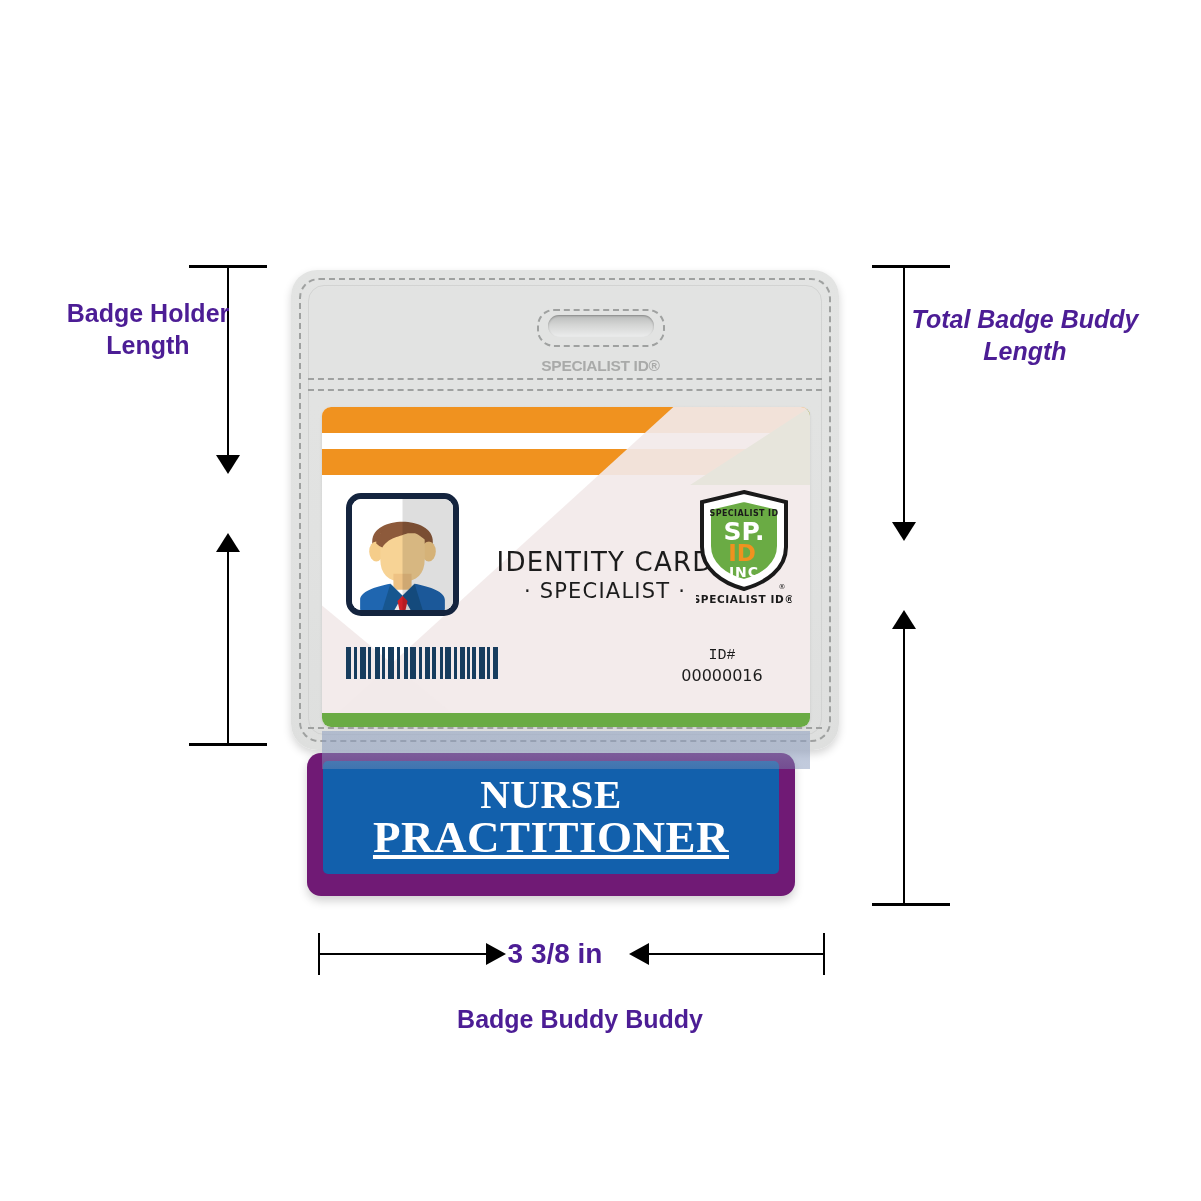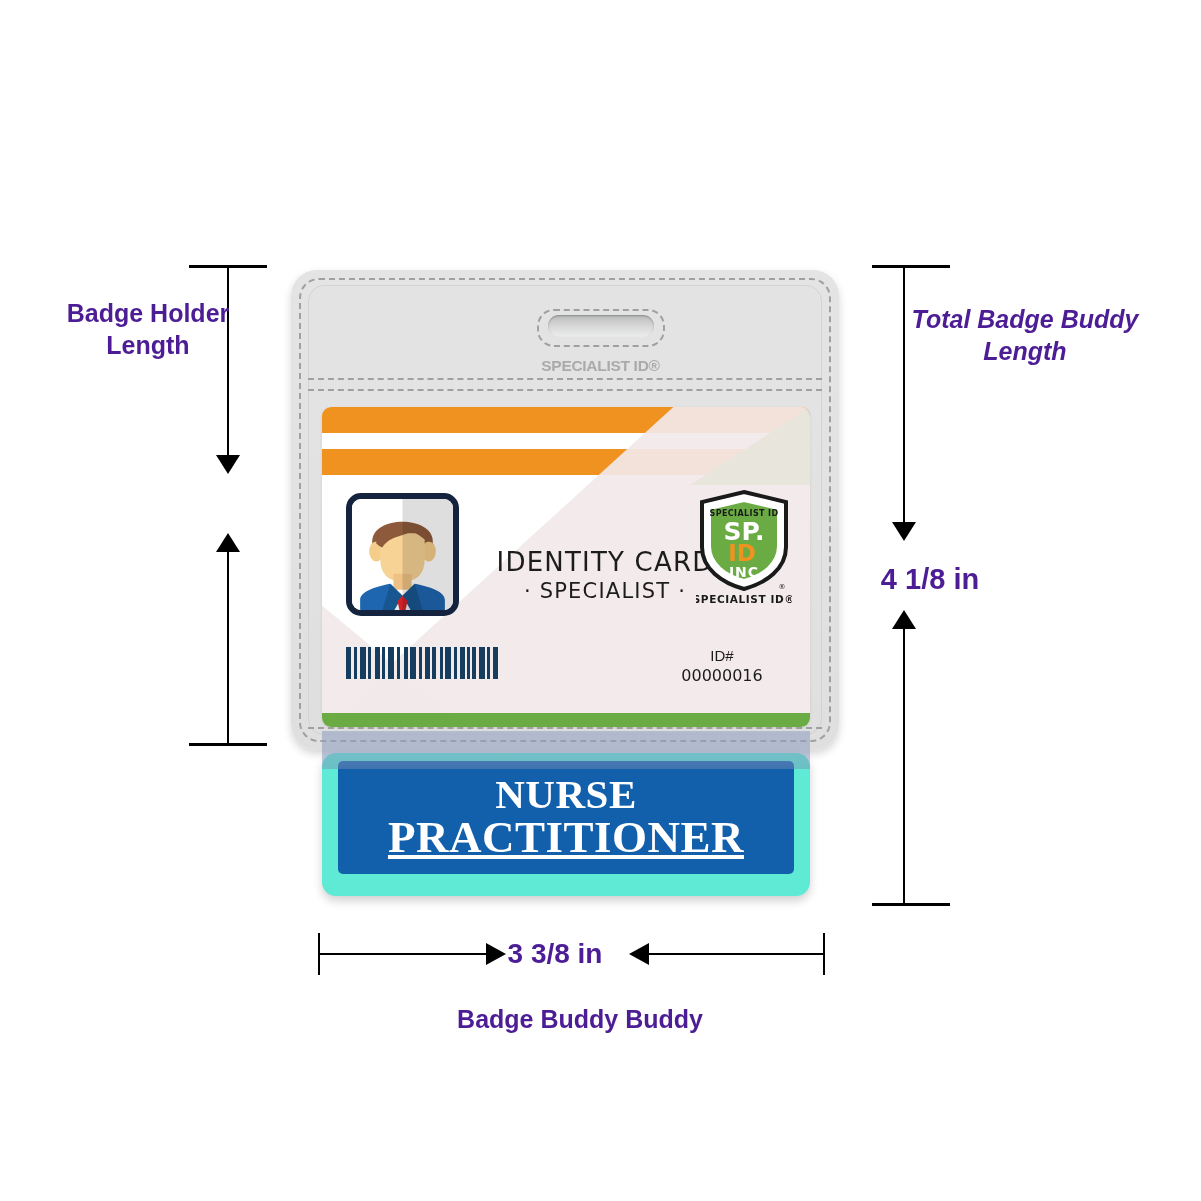--- a/index.html
+++ b/index.html
@@ -118,31 +118,31 @@
   
   #shield-logo{position:absolute;left:374px;top:82px;width:96px;height:118px;}
   #shield-logo svg{display:block;width:100%;height:100%;}
 
   
   #barcode{position:absolute;left:24px;top:240px;width:152px;height:32px;display:flex;gap:0;}
   #barcode i{display:block;background:#173d5e;height:100%;}
 
   #id-number-label{
     position:absolute;left:330px;top:240px;width:140px;text-align:center;
-    font-size:15px;color:#1c1c1c;font-family:Liberation Sans, sans-serif;
+    font-size:15px;color:#1c1c1c;font-family:Liberation Mono, monospace;
   }
   #id-number-value{
     position:absolute;left:330px;top:259px;width:140px;text-align:center;
     font-size:16px;color:#1c1c1c;font-family:"DejaVu Sans", sans-serif;
   }
 
   
   #badge-buddy{
-    position:absolute;left:322px;top:753px;width:488px;height:143px;
-    background:#5eead4;border-radius:14px;
+    position:absolute;left:307px;top:753px;width:488px;height:143px;
+    background:#701a75;border-radius:14px;
     box-shadow:0 5px 10px rgba(0,0,0,.18);
   }
   #badge-buddy-panel{
     position:absolute;left:16px;top:8px;right:16px;height:113px;
     background:#1260ac;border-radius:5px;
     display:flex;flex-direction:column;align-items:center;justify-content:center;
   }
   #badge-buddy-panel .l1{
     color:#ffffff;font-family:"Liberation Serif", serif;font-weight:bold;
     font-size:41px;line-height:.98;letter-spacing:.5px;
@@ -217,21 +217,20 @@
 
   <div class="dimline tick-h" style="left:872px;top:265px;width:78px;"></div>
   <div class="dimline vline" style="left:903px;top:265px;height:264px;"></div>
   <div class="arrow-down" style="left:892px;top:522px;"></div>
 
   <div class="dimlabel" id="label-total-length">
       <div>Total Badge Buddy</div>
       <div>Length</div>
     </div>
 
-  <div class="dimlabel" id="label-4-1-8">4 1/8 in</div>
 
   <div class="arrow-up" style="left:892px;top:610px;"></div>
   <div class="dimline vline" style="left:903px;top:625px;height:280px;"></div>
   <div class="dimline tick-h" style="left:872px;top:903px;width:78px;"></div>
 
   <div id="badge-holder">
     <div id="holder-top-face"></div>
   </div>
   <div id="badge-slot-dash"></div>
   <div id="badge-slot"></div>

